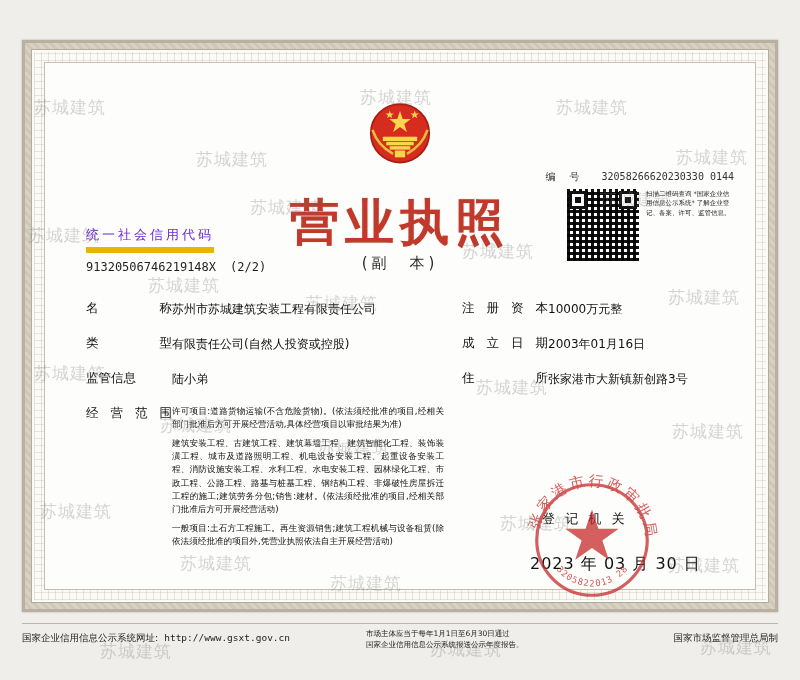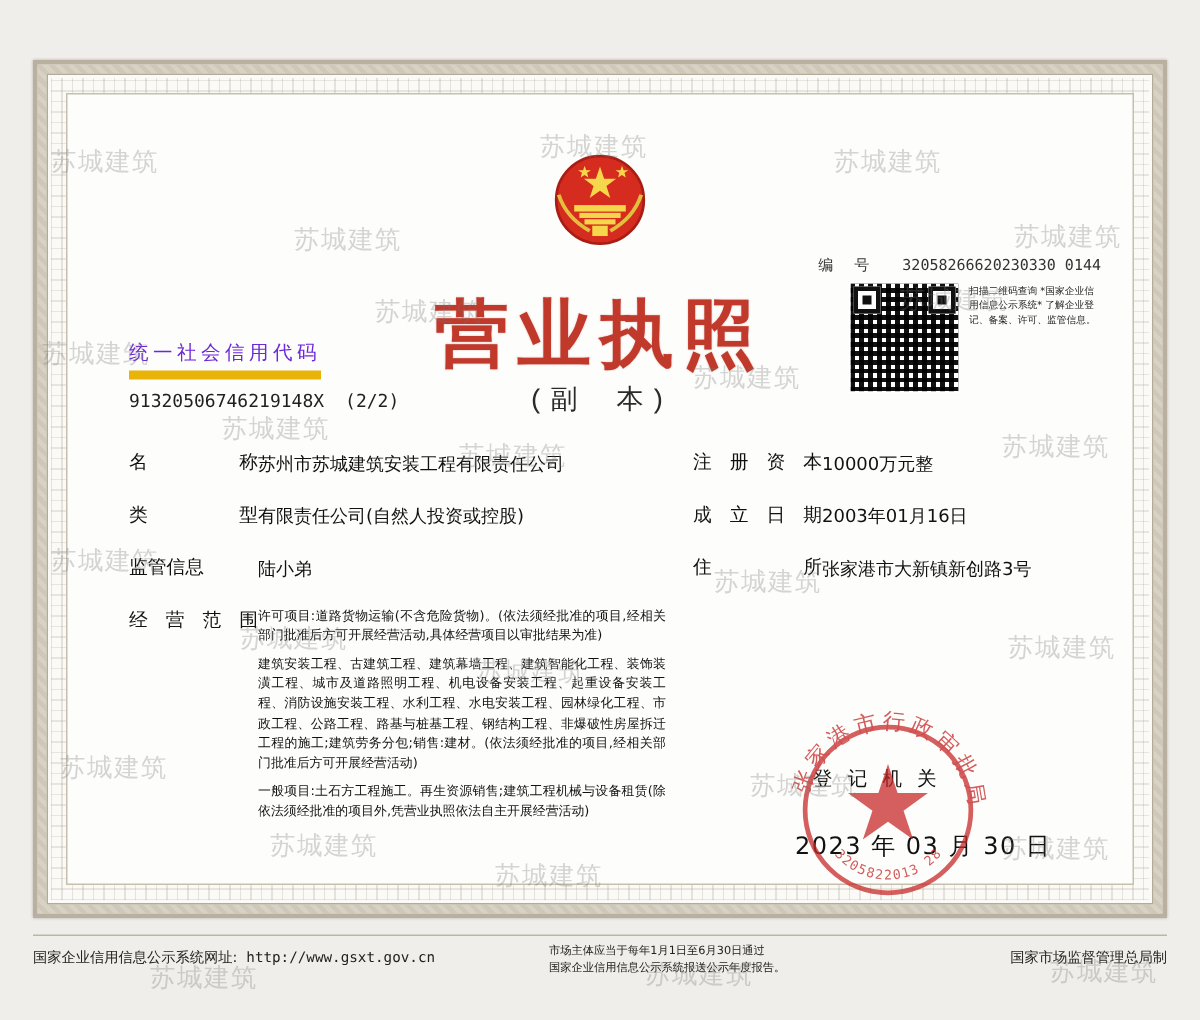--- a/index.html
+++ b/index.html
@@ -106,24 +106,23 @@
     color: #c0392b;
     letter-spacing: 6px;
     text-shadow: 0 0 1px rgba(160,40,30,0.5);
   }
   .subtitle {
     position: absolute;
     left: 0;
     right: 0;
     top: 192px;
     text-align: center;
-    font-size: 18px;
+    font-size: 15px;
     color: #2b2b2b;
     letter-spacing: 4px;
-    font-family: Liberation Mono, monospace;
   }
 
   
   .credit-block {
     position: absolute;
     left: 42px;
     top: 162px;
     text-align: left;
   }
   .credit-label {

